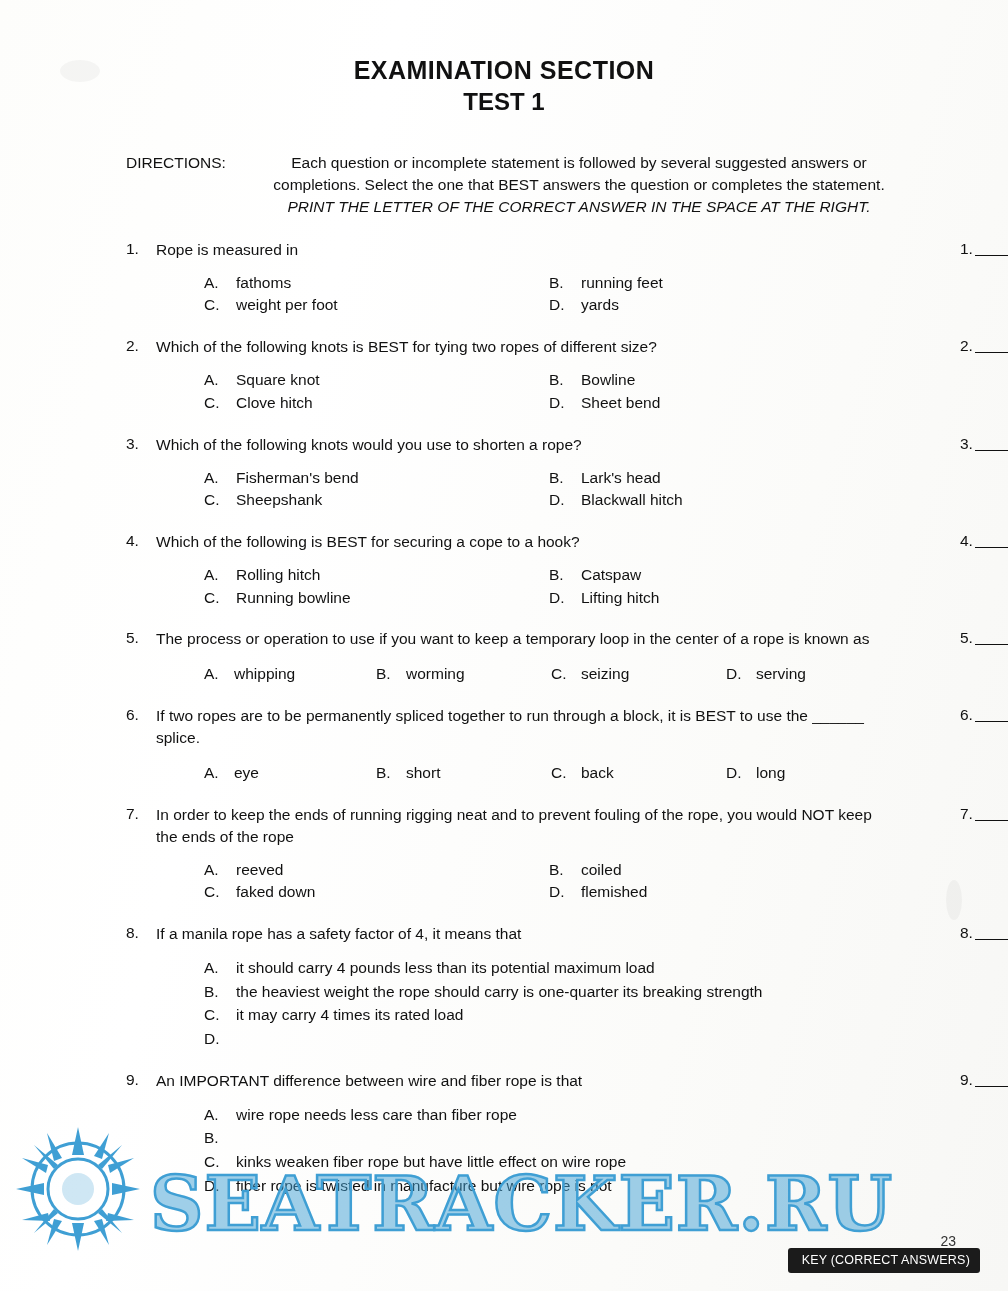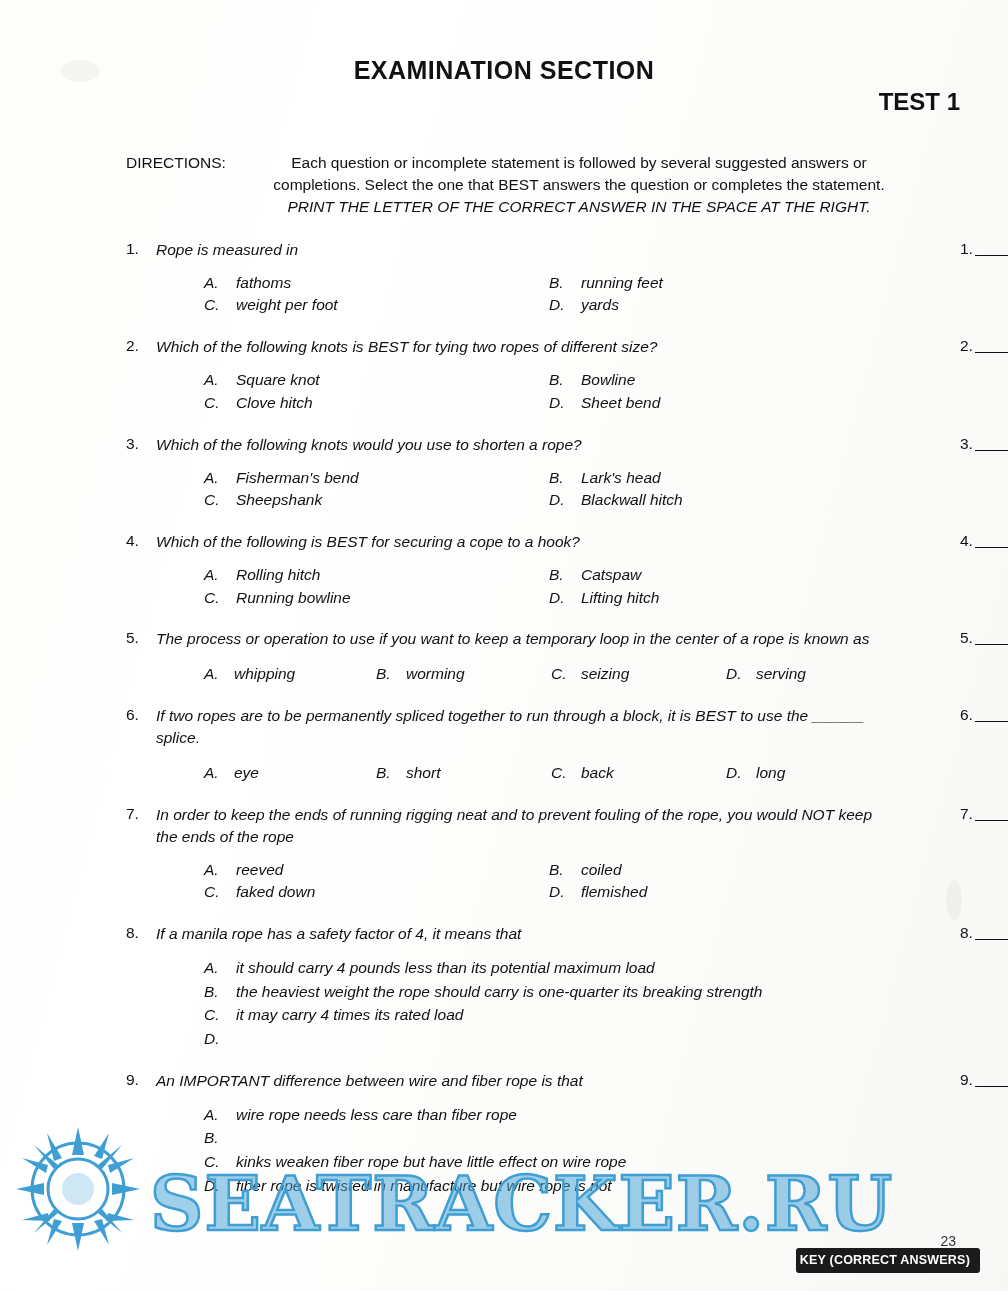--- a/index.html
+++ b/index.html
@@ -30,21 +30,21 @@
   }
   .doc-title {
     text-align: center;
     font-size: 25px;
     font-weight: bold;
     letter-spacing: 0.5px;
     color: #111;
     line-height: 1.18;
   }
   .doc-subtitle {
-    text-align: right;
+    text-align: center;
     font-size: 24px;
     font-weight: bold;
     color: #111;
     margin-top: 2px;
     line-height: 1.18;
   }
   .directions {
     display: flex;
     margin: 36px 0 0 78px;
     font-size: 15.5px;
@@ -72,21 +72,20 @@
   .q-num {
     width: 30px;
     flex: 0 0 30px;
     font-size: 15.5px;
     color: #111;
     padding-top: 1px;
   }
   .q-body {
     flex: 1 1 auto;
     max-width: 730px;
-    font-style: italic;
   }
   .q-stem {
     font-size: 15.5px;
     color: #111;
     line-height: 1.42;
   }
   .q-answer-slot {
     position: absolute;
     right: -96px;
     top: 1px;
@@ -178,22 +177,22 @@
     color: #333;
     margin-top: 20px;
   }
   .key-badge {
     position: absolute;
     right: 28px;
     bottom: 18px;
     background: #1b1b1b;
     color: #ffffff;
     font-size: 12.5px;
-    font-weight: bold;
-    padding: 5px 10px 6px 4px;
+    font-weight: normal;
+    padding: 5px 10px 6px 14px;
     border-radius: 3px;
     letter-spacing: 0.2px;
     white-space: nowrap;
   }
   .smudge {
     position: absolute;
     background: rgba(0,0,0,0.035);
     border-radius: 50%;
     pointer-events: none;
   }

